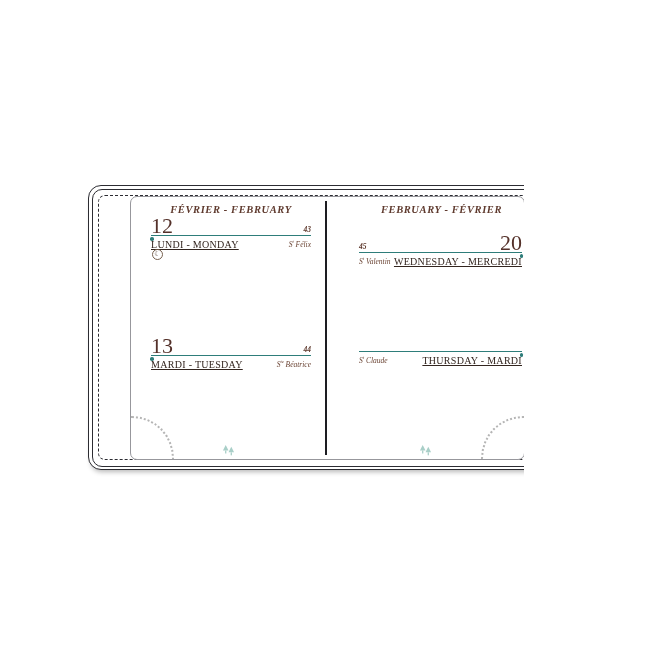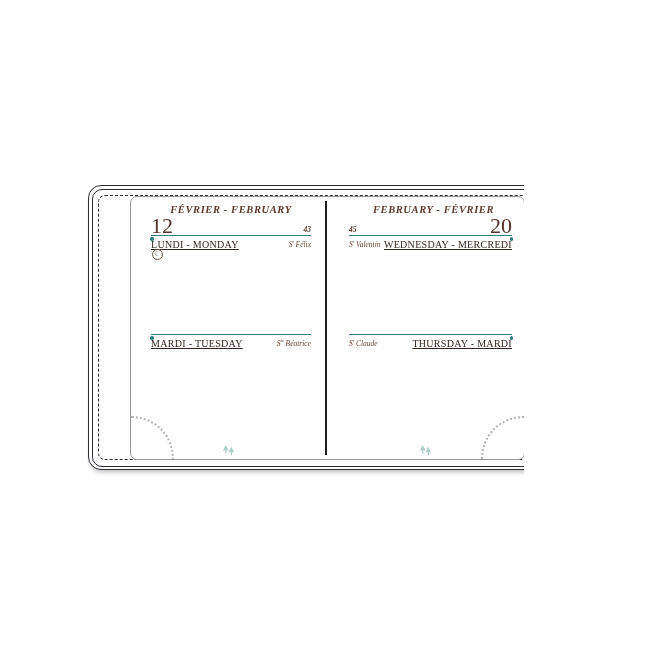--- a/index.html
+++ b/index.html
@@ -14,26 +14,26 @@
   .stitch{position:absolute;inset:9px;border:1.6px dashed #2c2c32;border-radius:7px;}
 
   
   .pages{position:absolute;left:130px;top:196px;width:393px;height:262px;background:#fff;
          border:1px solid #97979c;border-radius:7px;overflow:hidden;}
   .divider{position:absolute;left:193.5px;top:4px;bottom:4px;width:2.5px;background:#1d1d22;}
 
   .page-header{position:absolute;top:7px;text-align:center;font-style:italic;font-weight:bold;
                font-size:10.5px;letter-spacing:.6px;color:#5f3a2e;white-space:nowrap;}
   .ph-left{left:20px;width:160px;}
-  .ph-right{left:221px;width:163px;}
+  .ph-right{left:229px;width:163px;}
 
   
   .entry{position:absolute;}
   .col-l{left:20px;width:160px;}
-  .col-r{left:218px;width:163px;}
+  .col-r{left:228px;width:163px;margin-top:17px;}
   .e1{top:17px;} .e2{top:137px;}
   .row-top{display:flex;justify-content:space-between;align-items:flex-end;height:21px;}
   .day-num{font-size:22px;line-height:19px;color:#54312a;}
   .doy{font-size:7.5px;line-height:11px;font-weight:bold;color:#5f3a2e;font-style:italic;}
   .rule{position:relative;border-top:1.6px solid #2e7d7a;}
   .dot{position:absolute;top:1px;width:3.5px;height:3.5px;border-radius:50%;background:#2e7d7a;}
   .dot-l{left:-1px;} .dot-r{right:-1px;}
   .row-names{display:flex;justify-content:space-between;align-items:flex-start;margin-top:2.5px;}
   .day-name{font-size:10px;letter-spacing:.3px;color:#33251f;white-space:nowrap;text-decoration:underline;}
   .saint{font-size:7.5px;font-style:italic;color:#6b4434;white-space:nowrap;}
@@ -79,20 +79,24 @@
           <span class="dot dot-l"></span>
         </div>
       <div class="row-names">
         <span class="day-name">LUNDI - MONDAY</span>
         <span class="saint"><span>S</span><sup>t</sup><span> Félix</span></span>
       </div>
     </div>
     <div class="moon">☾</div>
 
     <div class="entry col-l e2">
+      <div class="row-top">
+        <span class="day-num">13</span>
+        <span class="doy">44</span>
+      </div>
       <div class="rule">
           <span class="dot dot-l"></span>
         </div>
       <div class="row-names">
         <span class="day-name">MARDI - TUESDAY</span>
         <span class="saint"><span>S</span><sup>te</sup><span> Béatrice</span></span>
       </div>
     </div>
 
     <div class="entry col-r e1">

